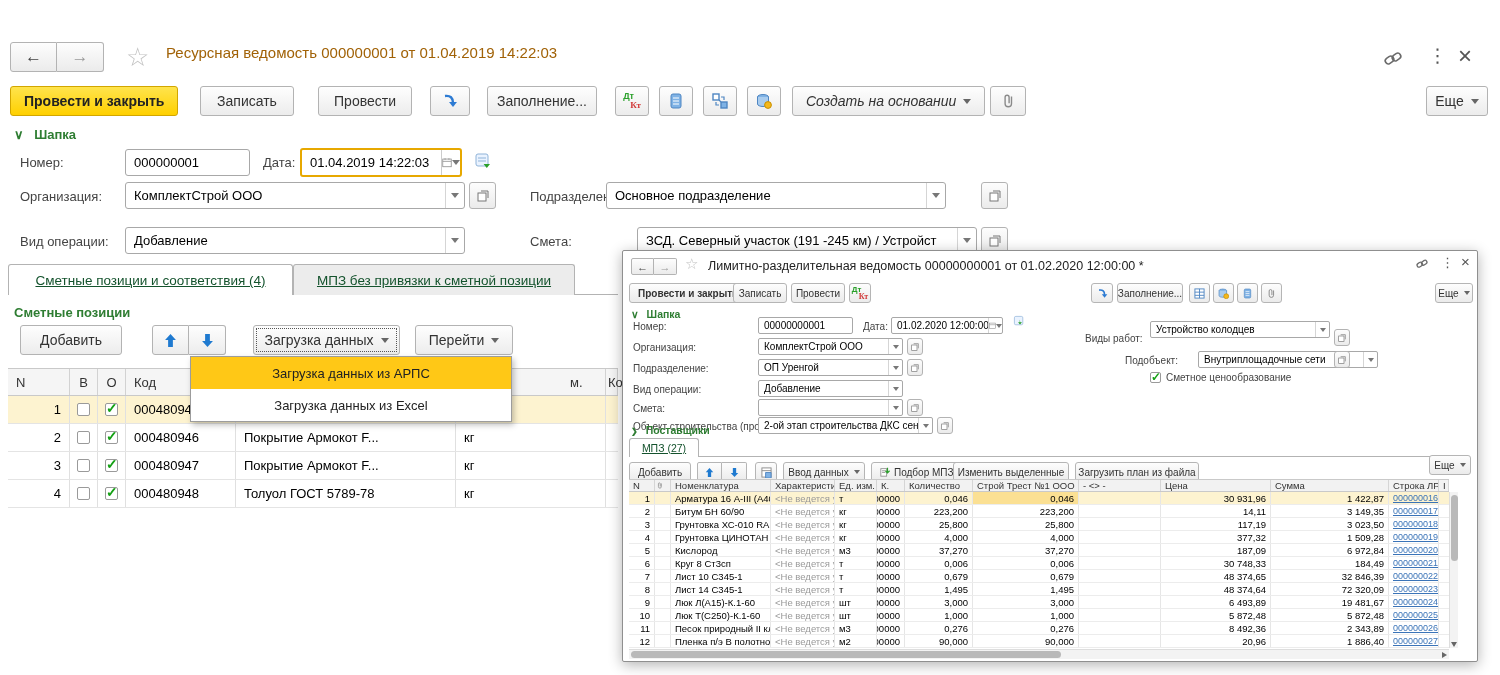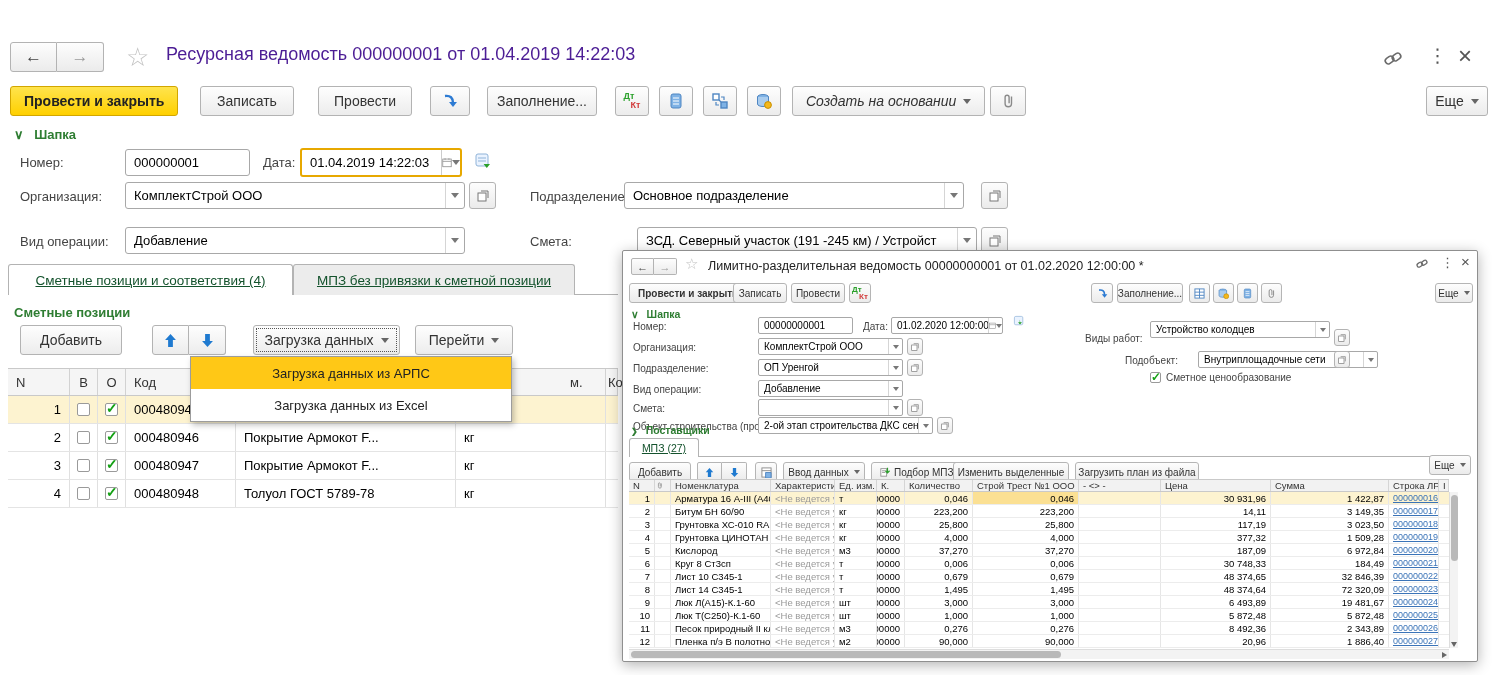--- a/index.html
+++ b/index.html
@@ -92,38 +92,38 @@
   .lt-char{width:64px;color:#999;} .lt-unit{width:42px;} .lt-k{width:28px;justify-content:flex-end;}
   .lt-qty{width:68px;justify-content:flex-end;} .lt-trust{width:106px;justify-content:flex-end;}
   .lt-sep{width:82px;} .lt-price{width:110px;justify-content:flex-end;} .lt-sum{width:118px;justify-content:flex-end;}
   .lt-lrv{width:50px;} .lt-i{width:10px;border-right:none;}
   .lt-lrv a { color:#3b74b8; text-decoration:underline; font-size:9px; }
 
   .scroll-track-v { background:#f3f3f3; border-left:1px solid #ddd; }
   .thumb { background:#b9b9b9; border-radius:4px; }
   svg { display:block; }
   .dtkt { display:flex; flex-direction:column; line-height:7px; font-size:8px; font-weight:bold; }
-  .dtkt .dt { color:#2aa02a; } .dtkt .kt { color:#d23a3a; margin-left:7px; }
+  .dtkt .dt { color:#2aa02a; } .dtkt .kt { color:#d23a3a; margin-left:7px;font-family:Liberation Serif, serif; }
   .dtkt.big { line-height:9px; font-size:9px; }
 </style>
 </head>
 <body>
 
 <div id="screen">
 
   <div class="abs" style="left:10px;top:42px;display:flex;">
     <div class="navbtn" style="width:47px;height:30px;border-radius:3px 0 0 3px;">
         <span>←</span>
       </div>
     <div class="navbtn" style="width:47px;height:30px;border-radius:0 3px 3px 0;border-left:none;color:#999;">
         <span>→</span>
       </div>
   </div>
   <div class="abs" style="left:126px;top:42px;font-size:26px;color:#c2c2c2;">☆</div>
-  <div class="abs" style="left:166px;top:44px;font-size:18px;color:#4c1d95;">Ресурсная ведомость 000000001 от 01.04.2019 14:22:03</div>
+  <div class="abs" style="left:166px;top:44px;font-size:15px;color:#a16207;">Ресурсная ведомость 000000001 от 01.04.2019 14:22:03</div>
 
   <div class="abs" style="left:1382px;top:48px;">
     <svg width="22" height="22" viewBox="0 0 22 22">
         <g fill="none" stroke="#6b6b6b" stroke-width="1.6">
           <rect x="3" y="9" width="9" height="6" rx="3" transform="rotate(-35 7.5 12)"></rect>
           <rect x="10" y="6" width="9" height="6" rx="3" transform="rotate(-35 14.5 9)"></rect>
         </g>
       </svg>
   </div>
   <div class="abs" style="left:1428px;top:44px;font-size:19px;color:#555;">⋮</div>
@@ -217,21 +217,21 @@
       <span class="dd"></span>
   </div>
   <div class="abs open-btn" style="left:469px;top:182px;width:27px;height:27px;">
     <svg width="12" height="12" viewBox="0 0 12 12">
         <rect x="1" y="3" width="8" height="8" fill="#fff" stroke="#777"></rect>
         <path d="M4 1 h7 v7" fill="none" stroke="#777"></path>
       </svg>
   </div>
 
   <div class="abs" style="left:530px;top:189px;font-size:13px;color:#444;">Подразделение:</div>
-  <div class="abs field" style="left:624px;top:182px;width:340px;height:27px;">
+  <div class="abs field" style="left:606px;top:182px;width:340px;height:27px;">
     <span class="val">Основное подразделение</span>
       <span class="dd"></span>
   </div>
   <div class="abs open-btn" style="left:981px;top:182px;width:27px;height:27px;">
     <svg width="12" height="12" viewBox="0 0 12 12">
         <rect x="1" y="3" width="8" height="8" fill="#fff" stroke="#777"></rect>
         <path d="M4 1 h7 v7" fill="none" stroke="#777"></path>
       </svg>
   </div>
 

